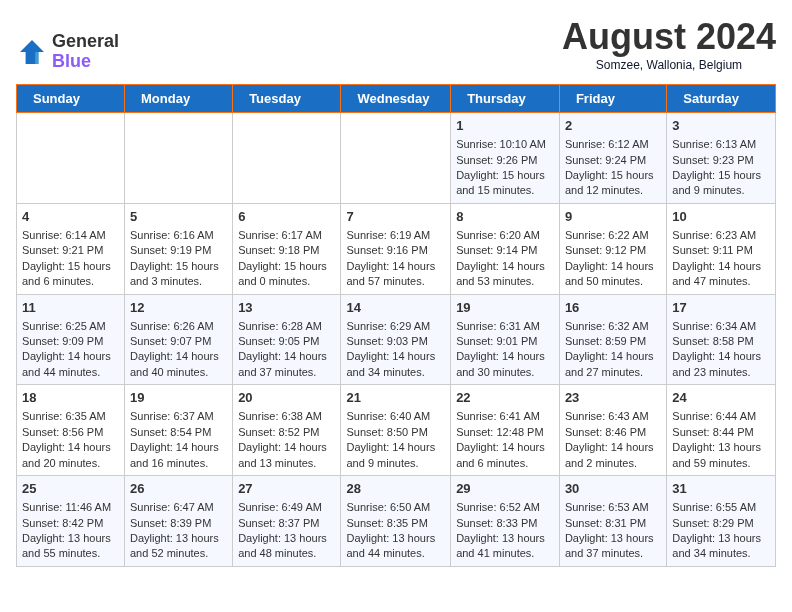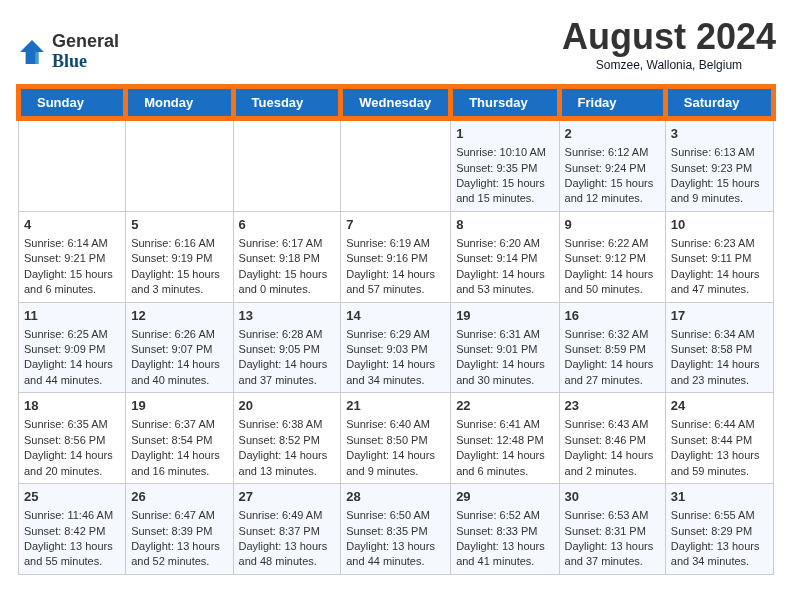--- a/index.html
+++ b/index.html
@@ -21,21 +21,21 @@
       align-items: center;
       gap: 4px;
       margin-top: 16px;
     }
     .logo-text {
       font-size: 18px;
       font-weight: bold;
       color: #333;
       line-height: 1.1;
     }
-    .logo-text .blue { color: #0c4a6e; font-family: Liberation Serif, serif; }
+    .logo-text .blue { color: #8b5cf6; }
     .logo-icon {
       width: 32px;
       height: 32px;
     }
     .title-section {
       text-align: center;
     }
     .calendar-title {
       font-size: 36px;
       font-weight: bold;
@@ -50,21 +50,21 @@
       border-collapse: collapse;
       font-size: 11px;
     }
     thead tr th {
       background-color: #1a6fc4;
       color: white;
       padding: 6px 16px;
       text-align: left;
       font-size: 13px;
       font-weight: bold;
-      border: 5px solid #f97316;
+      border: 1px solid #f97316;
     }
     tbody tr td {
       border: 1px solid #ccc;
       vertical-align: top;
       padding: 4px 5px;
       height: 88px;
       width: 110px;
       background: #fff;
       color: #333;
       font-size: 11px;
@@ -120,21 +120,21 @@
   </thead>
   <tbody id="calendar-body">
   <tr>
         <td class="empty-cell"></td>
         <td class="empty-cell"></td>
         <td class="empty-cell"></td>
         <td class="empty-cell"></td>
         <td>
           <span class="day-number">1</span>
           <div>Sunrise: 10:10 AM</div>
-          <div>Sunset: 9:35 PM</div>
+          <div>Sunset: 9:26 PM</div>
           <div>Daylight: 15 hours</div>
           <div>and 15 minutes.</div>
         </td>
         <td>
           <span class="day-number">2</span>
           <div>Sunrise: 6:12 AM</div>
           <div>Sunset: 9:24 PM</div>
           <div>Daylight: 15 hours</div>
           <div>and 12 minutes.</div>
         </td>

